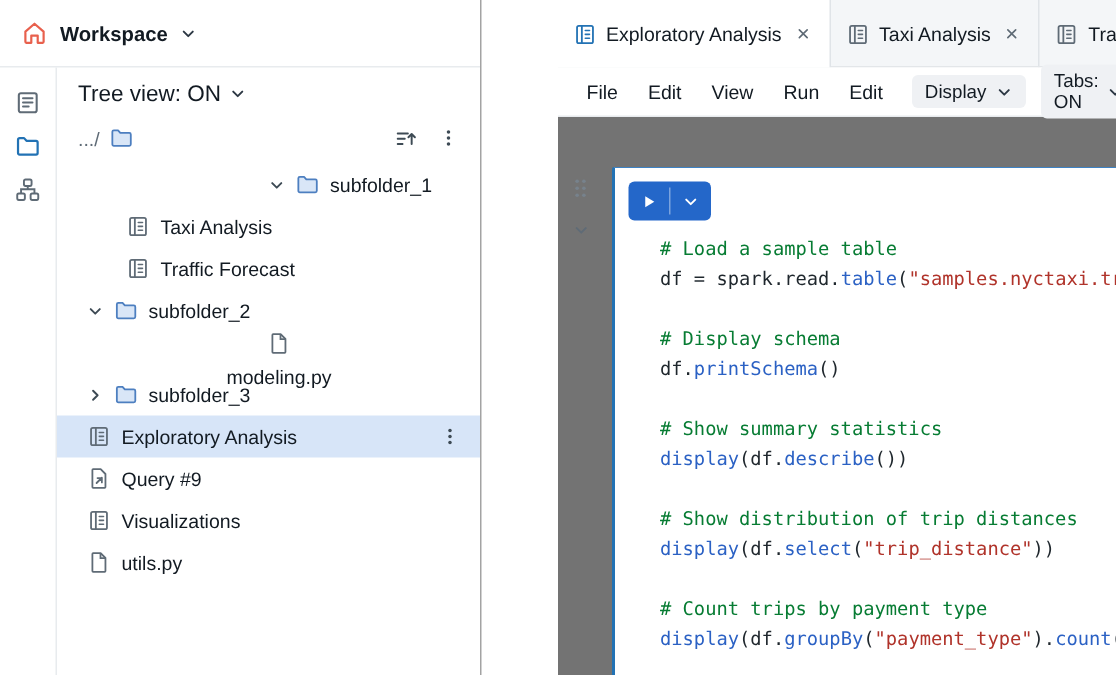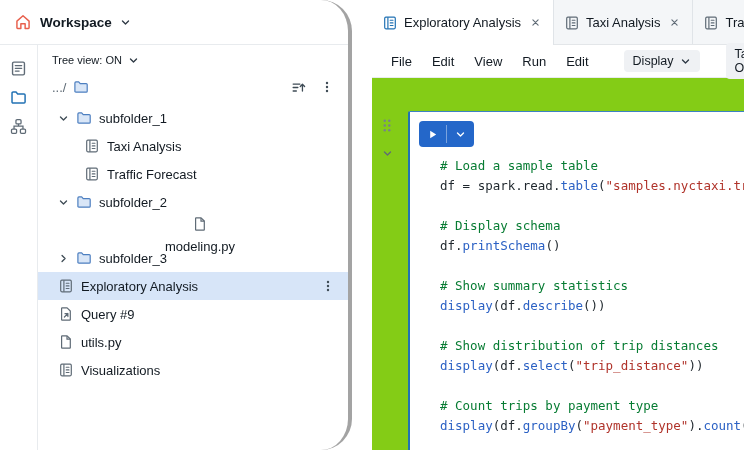--- a/index.html
+++ b/index.html
@@ -2,50 +2,50 @@
 <html><head>
 <meta charset="utf-8">
 <style>
   *{margin:0;padding:0;box-sizing:border-box;}
   body{background:#e9e9e9;}
   .screen{position:relative;width:744px;height:450px;background:#fff;overflow:hidden;
     font-family:"Liberation Sans",sans-serif;font-size:13px;color:#121a22;}
   .icon{display:inline-flex;align-items:center;justify-content:center;line-height:0;flex:none;}
 
   
-  .left{position:absolute;left:0;top:0;width:352px;height:450px;background:#fff;border-right:4px solid #a3a3a3;border-radius:31px;}
+  .left{position:absolute;left:0;top:0;width:321px;height:450px;background:#fff;border-right:1px solid #a3a3a3;}
   .left-header{height:45px;display:flex;align-items:center;gap:8px;padding:0 14px;border-bottom:1px solid #e8ebee;}
   .workspace-title{font-weight:700;font-size:13.5px;}
   .rail{position:absolute;left:0;top:45px;bottom:0;width:38px;border-right:1px solid #e8ebee;
     display:flex;flex-direction:column;align-items:center;padding-top:10px;gap:3px;}
   .rail-btn{width:28px;height:26px;display:flex;align-items:center;justify-content:center;border-radius:4px;cursor:pointer;}
   .tree{position:absolute;left:38px;top:45px;right:0;bottom:0;overflow:hidden;padding-top:2px;}
-  .tree-toggle{display:inline-flex;align-items:center;gap:6px;margin:4px 0 0 12px;padding:3px 2px;font-size:11px;cursor:pointer;}
+  .tree-toggle{display:inline-flex;align-items:center;gap:6px;margin:4px 0 0 12px;padding:3px 2px;font-size:15px;cursor:pointer;}
   .root-row{display:flex;align-items:center;gap:7px;height:30px;padding:0 14px;margin-top:3px;}
   .root-prefix{color:#5f6b76;}
   .root-spacer{flex:1;}
   .root-row .icon{cursor:pointer;}
   .root-actions{display:flex;align-items:center;gap:14px;}
   .tree-list{margin-top:2px;}
   .tree-row{display:flex;align-items:center;gap:7px;height:28px;position:relative;cursor:pointer;padding-right:32px;}
   .tree-row.selected{background:#d7e5f8;}
   .tree-label{white-space:nowrap;}
   .row-kebab{position:absolute;right:13px;top:50%;transform:translateY(-50%);}
 
   
   .right{position:absolute;left:372px;top:0;right:0;height:450px;}
   .tabbar{height:45px;background:#f4f6f8;position:relative;display:flex;align-items:stretch;}
   .tabbar::after{content:'';position:absolute;left:0;right:0;bottom:0;height:1px;background:#e3e6e9;}
   .tab{display:flex;align-items:center;gap:6px;padding:0 10px;border-right:1px solid #e0e4e8;white-space:nowrap;cursor:pointer;}
   .tab.active{background:#fff;position:relative;z-index:1;}
   .tab-close{border-radius:3px;padding:2px;margin-left:1px;}
-  .menubar{height:33px;display:flex;align-items:center;padding:0 10px;border-bottom:1px solid #e8ebee;background:#fff;position:relative;z-index:1;gap:16px;}
+  .menubar{height:33px;display:flex;align-items:center;padding:0 10px;border-bottom:1px solid #e8ebee;background:#fff;position:relative;z-index:1;}
   .menu-item{padding:3px 9px;border-radius:4px;cursor:pointer;}
   .pill{display:inline-flex;align-items:center;gap:6px;background:#eff1f4;border-radius:4px;padding:4px 9px;margin-left:10px;font-size:12.5px;cursor:pointer;}
-  .canvas{position:absolute;left:0;top:78px;right:0;bottom:0;background:#84cc16;text-decoration:underline;}
+  .canvas{position:absolute;left:0;top:78px;right:0;bottom:0;background:#737373;text-decoration:underline;}
   .gutter{position:absolute;left:9px;top:40px;display:flex;flex-direction:column;align-items:center;gap:15px;}
   .gutter .icon{cursor:pointer;}
   .cell{position:absolute;left:36px;top:33px;width:440px;height:420px;background:#fff;
     border:1px solid #3d82c4;border-left:2px solid #2272b4;border-radius:2px;padding:9px 0 0 9px;}
   .runbtn{display:inline-flex;align-items:stretch;height:26px;background:#2467c9;border-radius:4px;overflow:hidden;cursor:pointer;}
   .runbtn .seg{display:flex;align-items:center;padding:0 8px;}
   .runbtn .divider{width:1px;background:rgba(255,255,255,.4);margin:4px 0;}
   .code{margin:9px 0 0 21px;font-family:"DejaVu Sans Mono","Liberation Mono",monospace;
     font-size:12.5px;line-height:20px;white-space:pre;cursor:text;}
 </style>
@@ -126,21 +126,21 @@
               <svg width="14" height="14" viewBox="0 0 16 16" xmlns="http://www.w3.org/2000/svg">
                 <circle cx="8" cy="3.4" r="1.35" fill="#3e4b55"></circle>
                 <circle cx="8" cy="8" r="1.35" fill="#3e4b55"></circle>
                 <circle cx="8" cy="12.6" r="1.35" fill="#3e4b55"></circle>
               </svg>
             </span>
         </span>
       </div>
 
       <div class="tree-list">
-          <div class="tree-row" style="padding-left: 20px;">
+          <div class="tree-row" style="padding-left: 20px; justify-content: flex-end;">
             <span class="icon">
               <svg width="11" height="11" viewBox="0 0 16 16" xmlns="http://www.w3.org/2000/svg">
                 <path d="M3.6 5.9 8 10.3l4.4-4.4" fill="none" stroke="#3e4b55" stroke-width="1.9" stroke-linecap="round" stroke-linejoin="round"></path>
               </svg>
             </span>
             <span class="icon">
               <svg width="16" height="16" viewBox="0 0 16 16" xmlns="http://www.w3.org/2000/svg">
                 <path d="M1.9 3.9c0-.6.4-1 1-1h2.8l1.5 1.7h6c.5 0 1 .4 1 1v6.6c0 .6-.5 1-1 1H2.9c-.6 0-1-.4-1-1z" fill="#d9e6f7" stroke="#4d7fc0" stroke-width="1.2" stroke-linejoin="round"></path>
               </svg>
             </span>
@@ -223,35 +223,35 @@
               <svg width="16" height="16" viewBox="0 0 16 16" xmlns="http://www.w3.org/2000/svg">
                 <path d="M4.1 1.8h5l3.2 3.2v8.7c0 .3-.2.5-.5.5H4.1c-.3 0-.5-.2-.5-.5V2.3c0-.3.2-.5.5-.5z" fill="none" stroke="#5f6b76" stroke-width="1.2" stroke-linejoin="round"></path>
                 <path d="M9.9 7.5 6.4 11M7 7.7h2.9v2.9" fill="none" stroke="#5f6b76" stroke-width="1.2" stroke-linecap="round" stroke-linejoin="round"></path>
               </svg>
             </span>
             <span class="tree-label">Query #9</span>
           </div>
           <div class="tree-row" style="padding-left: 20px;">
             <span class="icon">
               <svg width="16" height="16" viewBox="0 0 16 16" xmlns="http://www.w3.org/2000/svg">
-                <path d="M4.1 1.8h5l3.2 3.2v8.7c0 .3-.2.5-.5.5H4.1c-.3 0-.5-.2-.5-.5V2.3c0-.3.2-.5.5-.5z" fill="none" stroke="#5f6b76" stroke-width="1.2" stroke-linejoin="round"></path>
-                <path d="M9 1.9v3.2h3.2" fill="none" stroke="#5f6b76" stroke-width="1.2"></path>
-              </svg>
-            </span>
-            <span class="tree-label">utils.py</span>
-          </div>
-          <div class="tree-row" style="padding-left: 20px;">
-            <span class="icon">
-              <svg width="16" height="16" viewBox="0 0 16 16" xmlns="http://www.w3.org/2000/svg">
                 <rect x="2.7" y="2.2" width="10.6" height="11.6" rx="1.2" fill="none" stroke="#5f6b76" stroke-width="1.2"></rect>
                 <path d="M5.9 2.2v11.6" stroke="#5f6b76" stroke-width="1.2"></path>
                 <path d="M8.2 5.3h2.8M8.2 7.9h2.8M8.2 10.5h2.8" stroke="#5f6b76" stroke-width="1.1" stroke-linecap="round"></path>
               </svg>
             </span>
             <span class="tree-label">Visualizations</span>
+          </div>
+          <div class="tree-row" style="padding-left: 20px;">
+            <span class="icon">
+              <svg width="16" height="16" viewBox="0 0 16 16" xmlns="http://www.w3.org/2000/svg">
+                <path d="M4.1 1.8h5l3.2 3.2v8.7c0 .3-.2.5-.5.5H4.1c-.3 0-.5-.2-.5-.5V2.3c0-.3.2-.5.5-.5z" fill="none" stroke="#5f6b76" stroke-width="1.2" stroke-linejoin="round"></path>
+                <path d="M9 1.9v3.2h3.2" fill="none" stroke="#5f6b76" stroke-width="1.2"></path>
+              </svg>
+            </span>
+            <span class="tree-label">utils.py</span>
           </div>
         </div>
     </div>
   </div>
 
   <div class="right">
     <div class="tabbar">
         <div class="tab active">
           <span class="icon">
             <svg width="16" height="16" viewBox="0 0 16 16" xmlns="http://www.w3.org/2000/svg">

